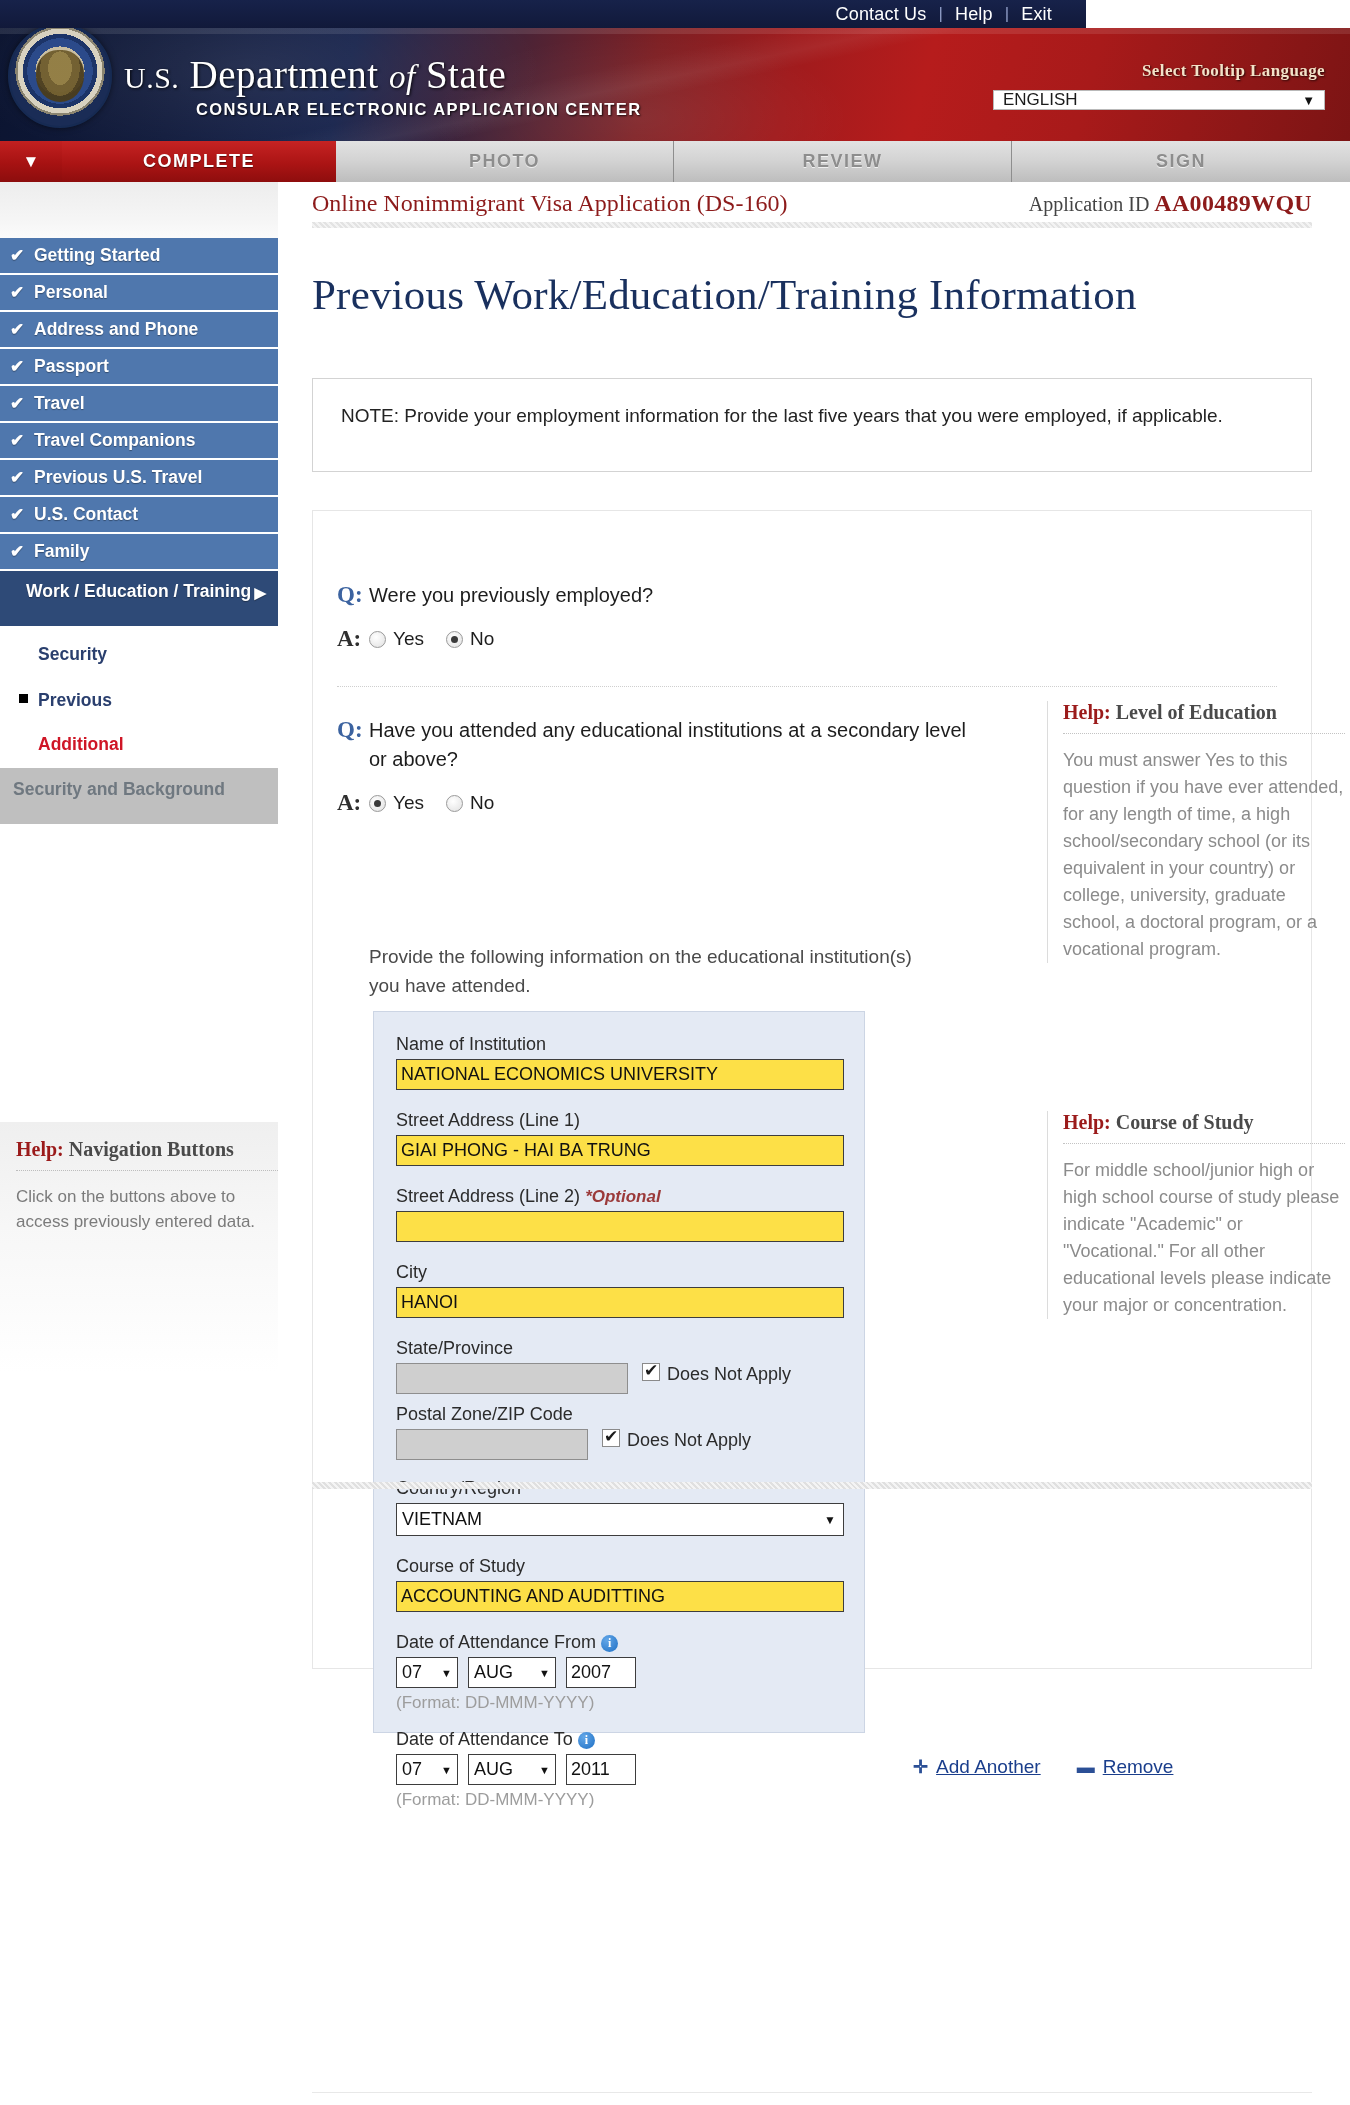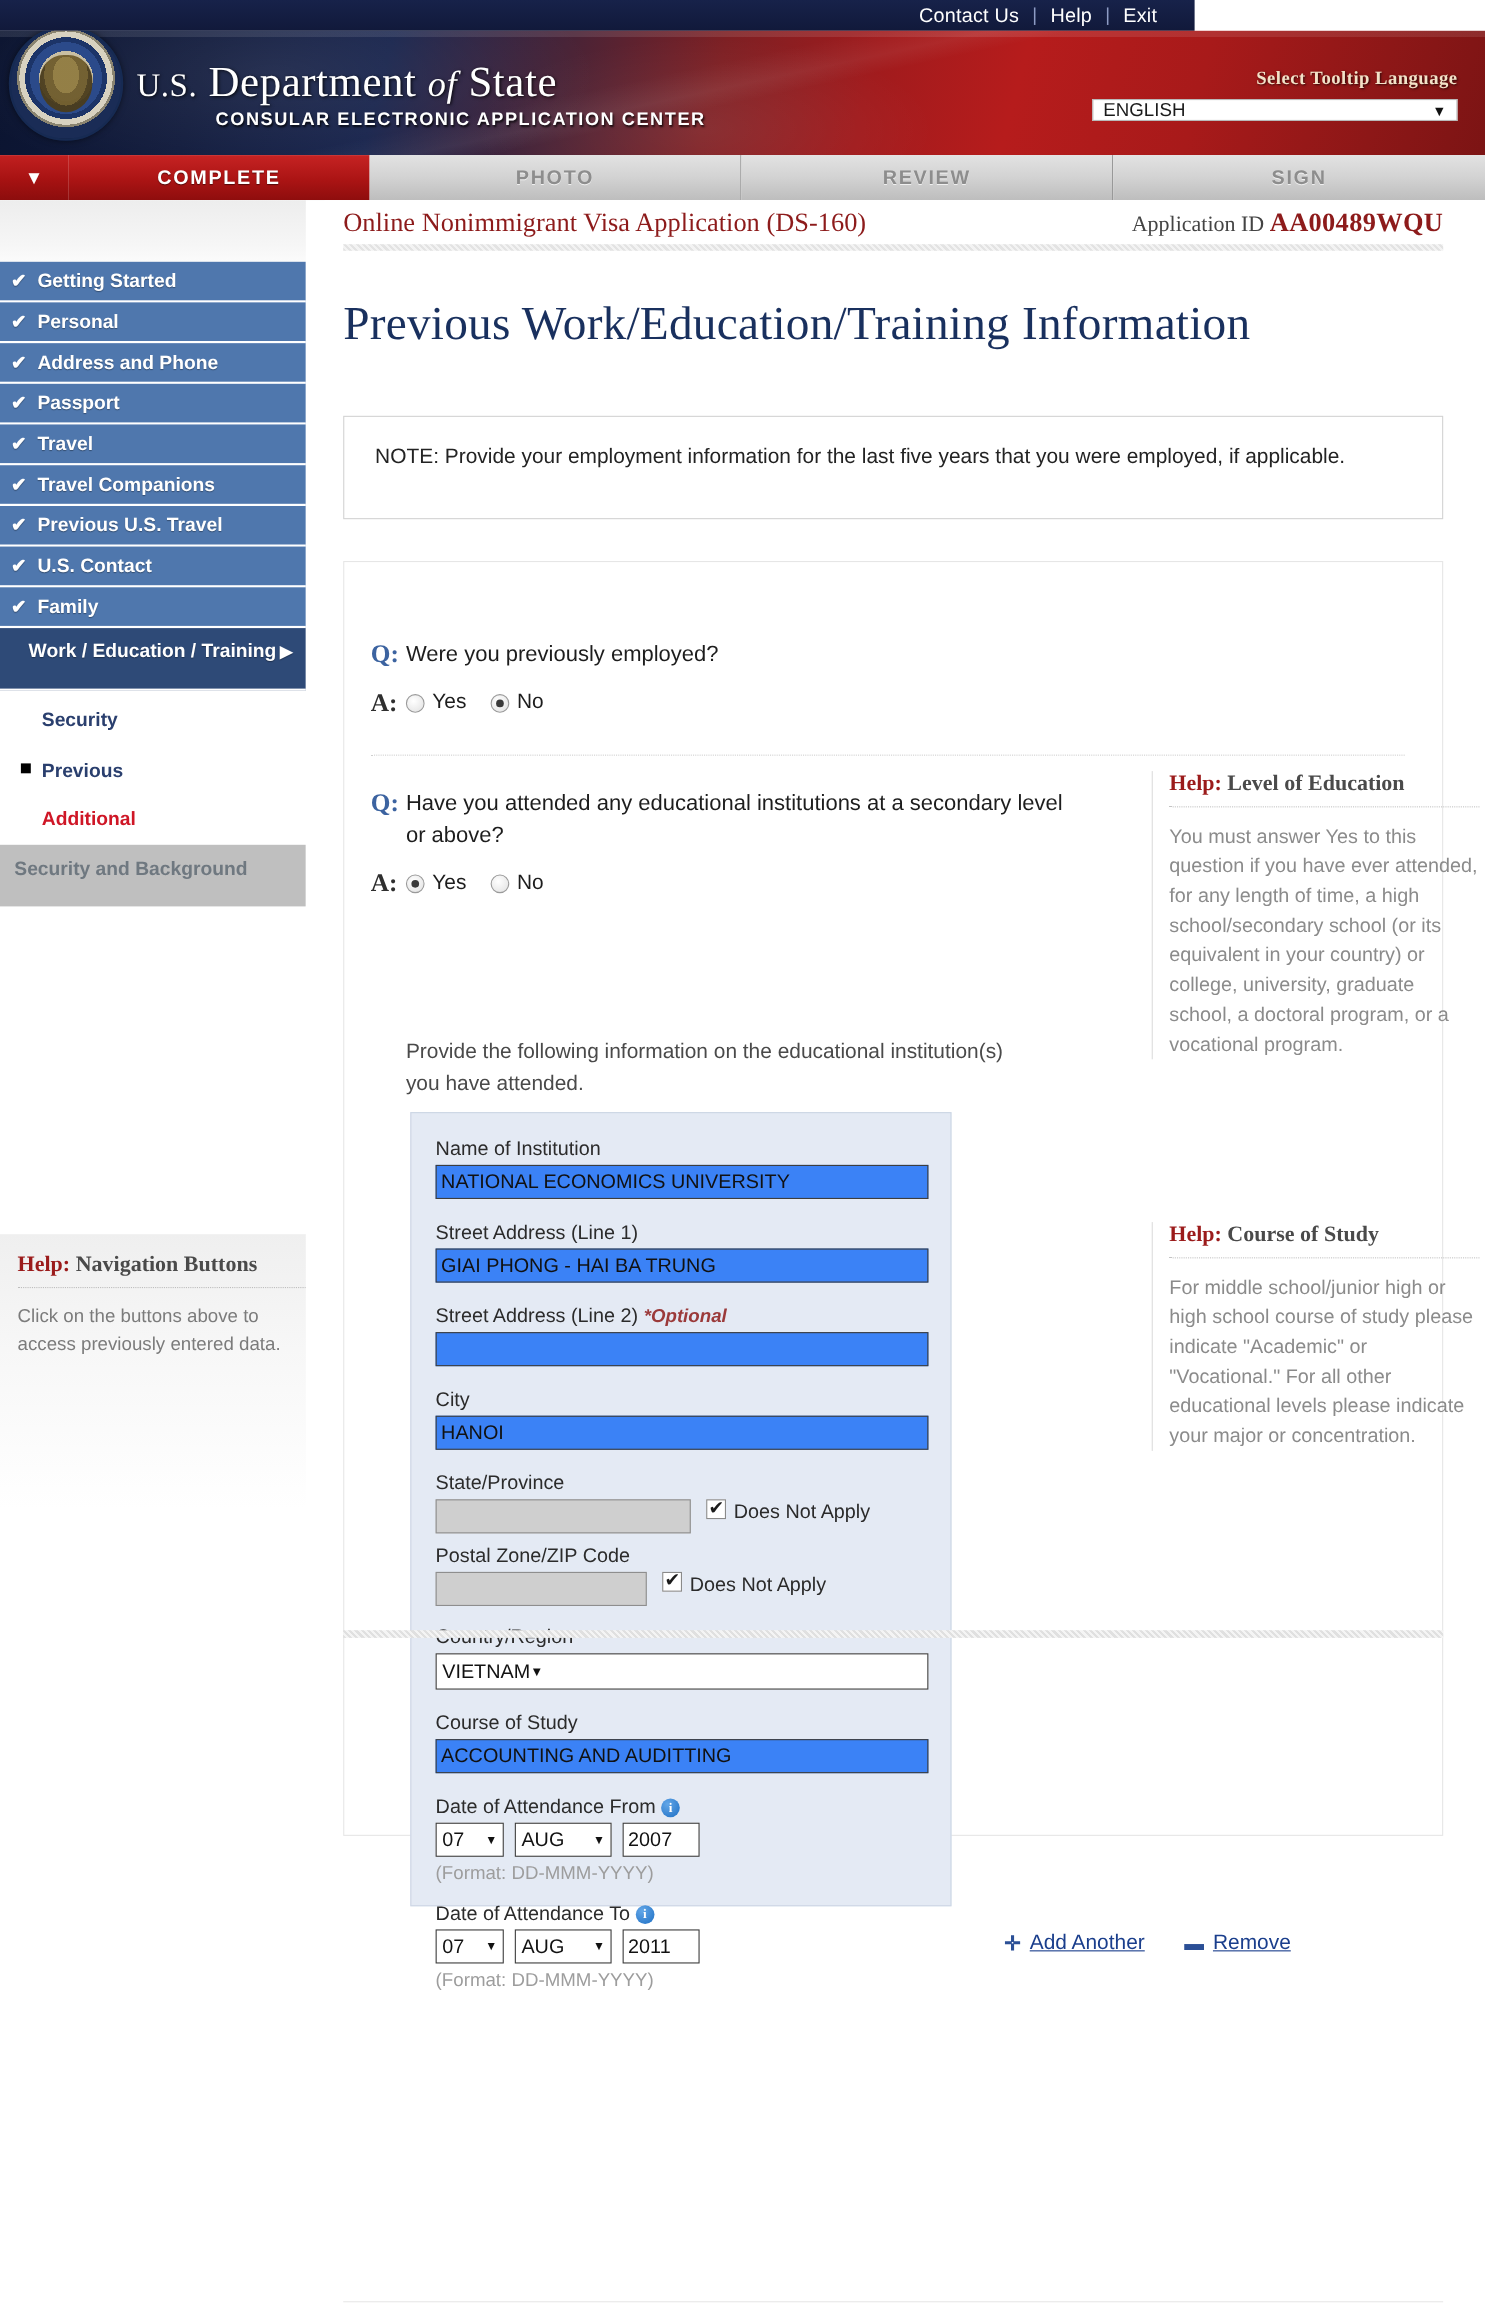--- a/index.html
+++ b/index.html
@@ -263,21 +263,21 @@
     background: #e4eaf4; border: 1px solid #ccd5e4;
     padding: 22px 22px 0 22px;
   }
   .fld-label {
     font-size: 18px; color: #2b2b2b; margin-bottom: 4px;
   }
   .fld-label .opt {
     color: #9b3a3a; font-style: italic; font-weight: bold; font-size: 17px;
   }
   .txt-input {
-    width: 448px; height: 31px; background: #3b82f6;
+    width: 448px; height: 31px; background: #fde047;
     border: 1px solid #3d3d3d;
     font-size: 18px; color: #111111;
     display: flex; align-items: center; padding: 0 4px;
   }
   .txt-input.disabled {
     background: #cfcfcf; border: 1px solid #8e8e8e;
   }
   .fld-group { margin-bottom: 20px; }
 
   .inline-row { display: flex; align-items: flex-start; }
@@ -286,21 +286,21 @@
     position: relative; flex: none; margin-right: 7px;
   }
   .chk-box.checked::after {
     content: "✔"; position: absolute; left: 1px; top: -4px;
     font-size: 17px; color: #1b1b1b;
   }
   .chk-label { font-size: 18px; color: #2b2b2b; line-height: 1.25; }
 
   .select-box {
     width: 448px; height: 33px; background: #ffffff; border: 1px solid #3d3d3d;
-    display: flex; align-items: center; justify-content: flex-start;
+    display: flex; align-items: center; justify-content: space-between;
     padding: 0 7px 0 5px; font-size: 18px; color: #111111;
   }
   .select-box .arr { font-size: 12px; color: #111; }
 
   .date-row { display: flex; align-items: center; gap: 10px; margin-top: 3px; }
   .date-sel {
     height: 31px; background: #ffffff; border: 1px solid #3d3d3d;
     display: flex; align-items: center; justify-content: space-between;
     padding: 0 5px; font-size: 18px; color: #111;
   }

